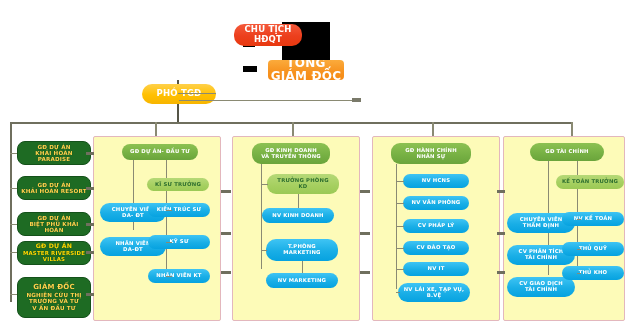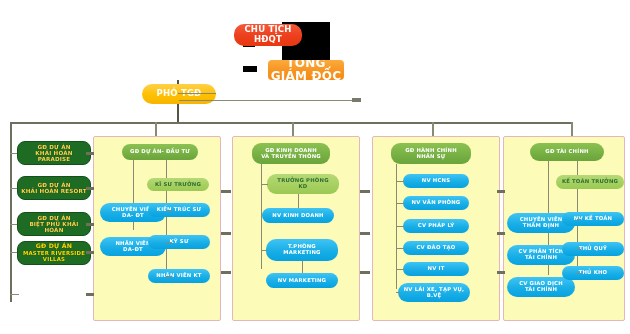--- a/index.html
+++ b/index.html
@@ -262,20 +262,26 @@
   <div class="node n-darkgreen" style="left:17px;top:212px;width:74px;height:24px;flex-direction:column;">
     <span>GĐ DỰ ÁN</span>
     <span>BIỆT PHỦ KHẢI HOÀN</span>
   </div>
 
   <div class="node n-darkgreen gold-strong big" style="left:17px;top:241px;width:74px;height:24px;flex-direction:column;">
     <span>GĐ DỰ ÁN</span>
     <span style="font-size:5.4px;">MASTER RIVERSIDE VILLAS</span>
   </div>
 
+  <div class="node n-darkgreen" style="left:17px;top:277px;width:74px;height:41px;flex-direction:column;">
+    <span style="font-size:7px;">GIÁM ĐỐC</span>
+    <span>NGHIÊN CỨU THỊ
+TRƯỜNG VÀ TƯ
+V ẤN ĐẦU TƯ</span>
+  </div>
 
   <div class="panel" style="left:93px;top:136px;width:128px;height:185px;"></div>
 
   <div class="node n-green" style="left:122px;top:144px;width:76px;height:16px;">GĐ DỰ ÁN- ĐẦU TƯ</div>
 
   <div class="ln v" style="left:133px;top:160px;height:70px;"></div>
   <div class="ln v" style="left:166px;top:160px;height:18px;"></div>
 
   <div class="node n-lightgreen" style="left:147px;top:178px;width:62px;height:13px;">KĨ SƯ TRƯỞNG</div>
 

